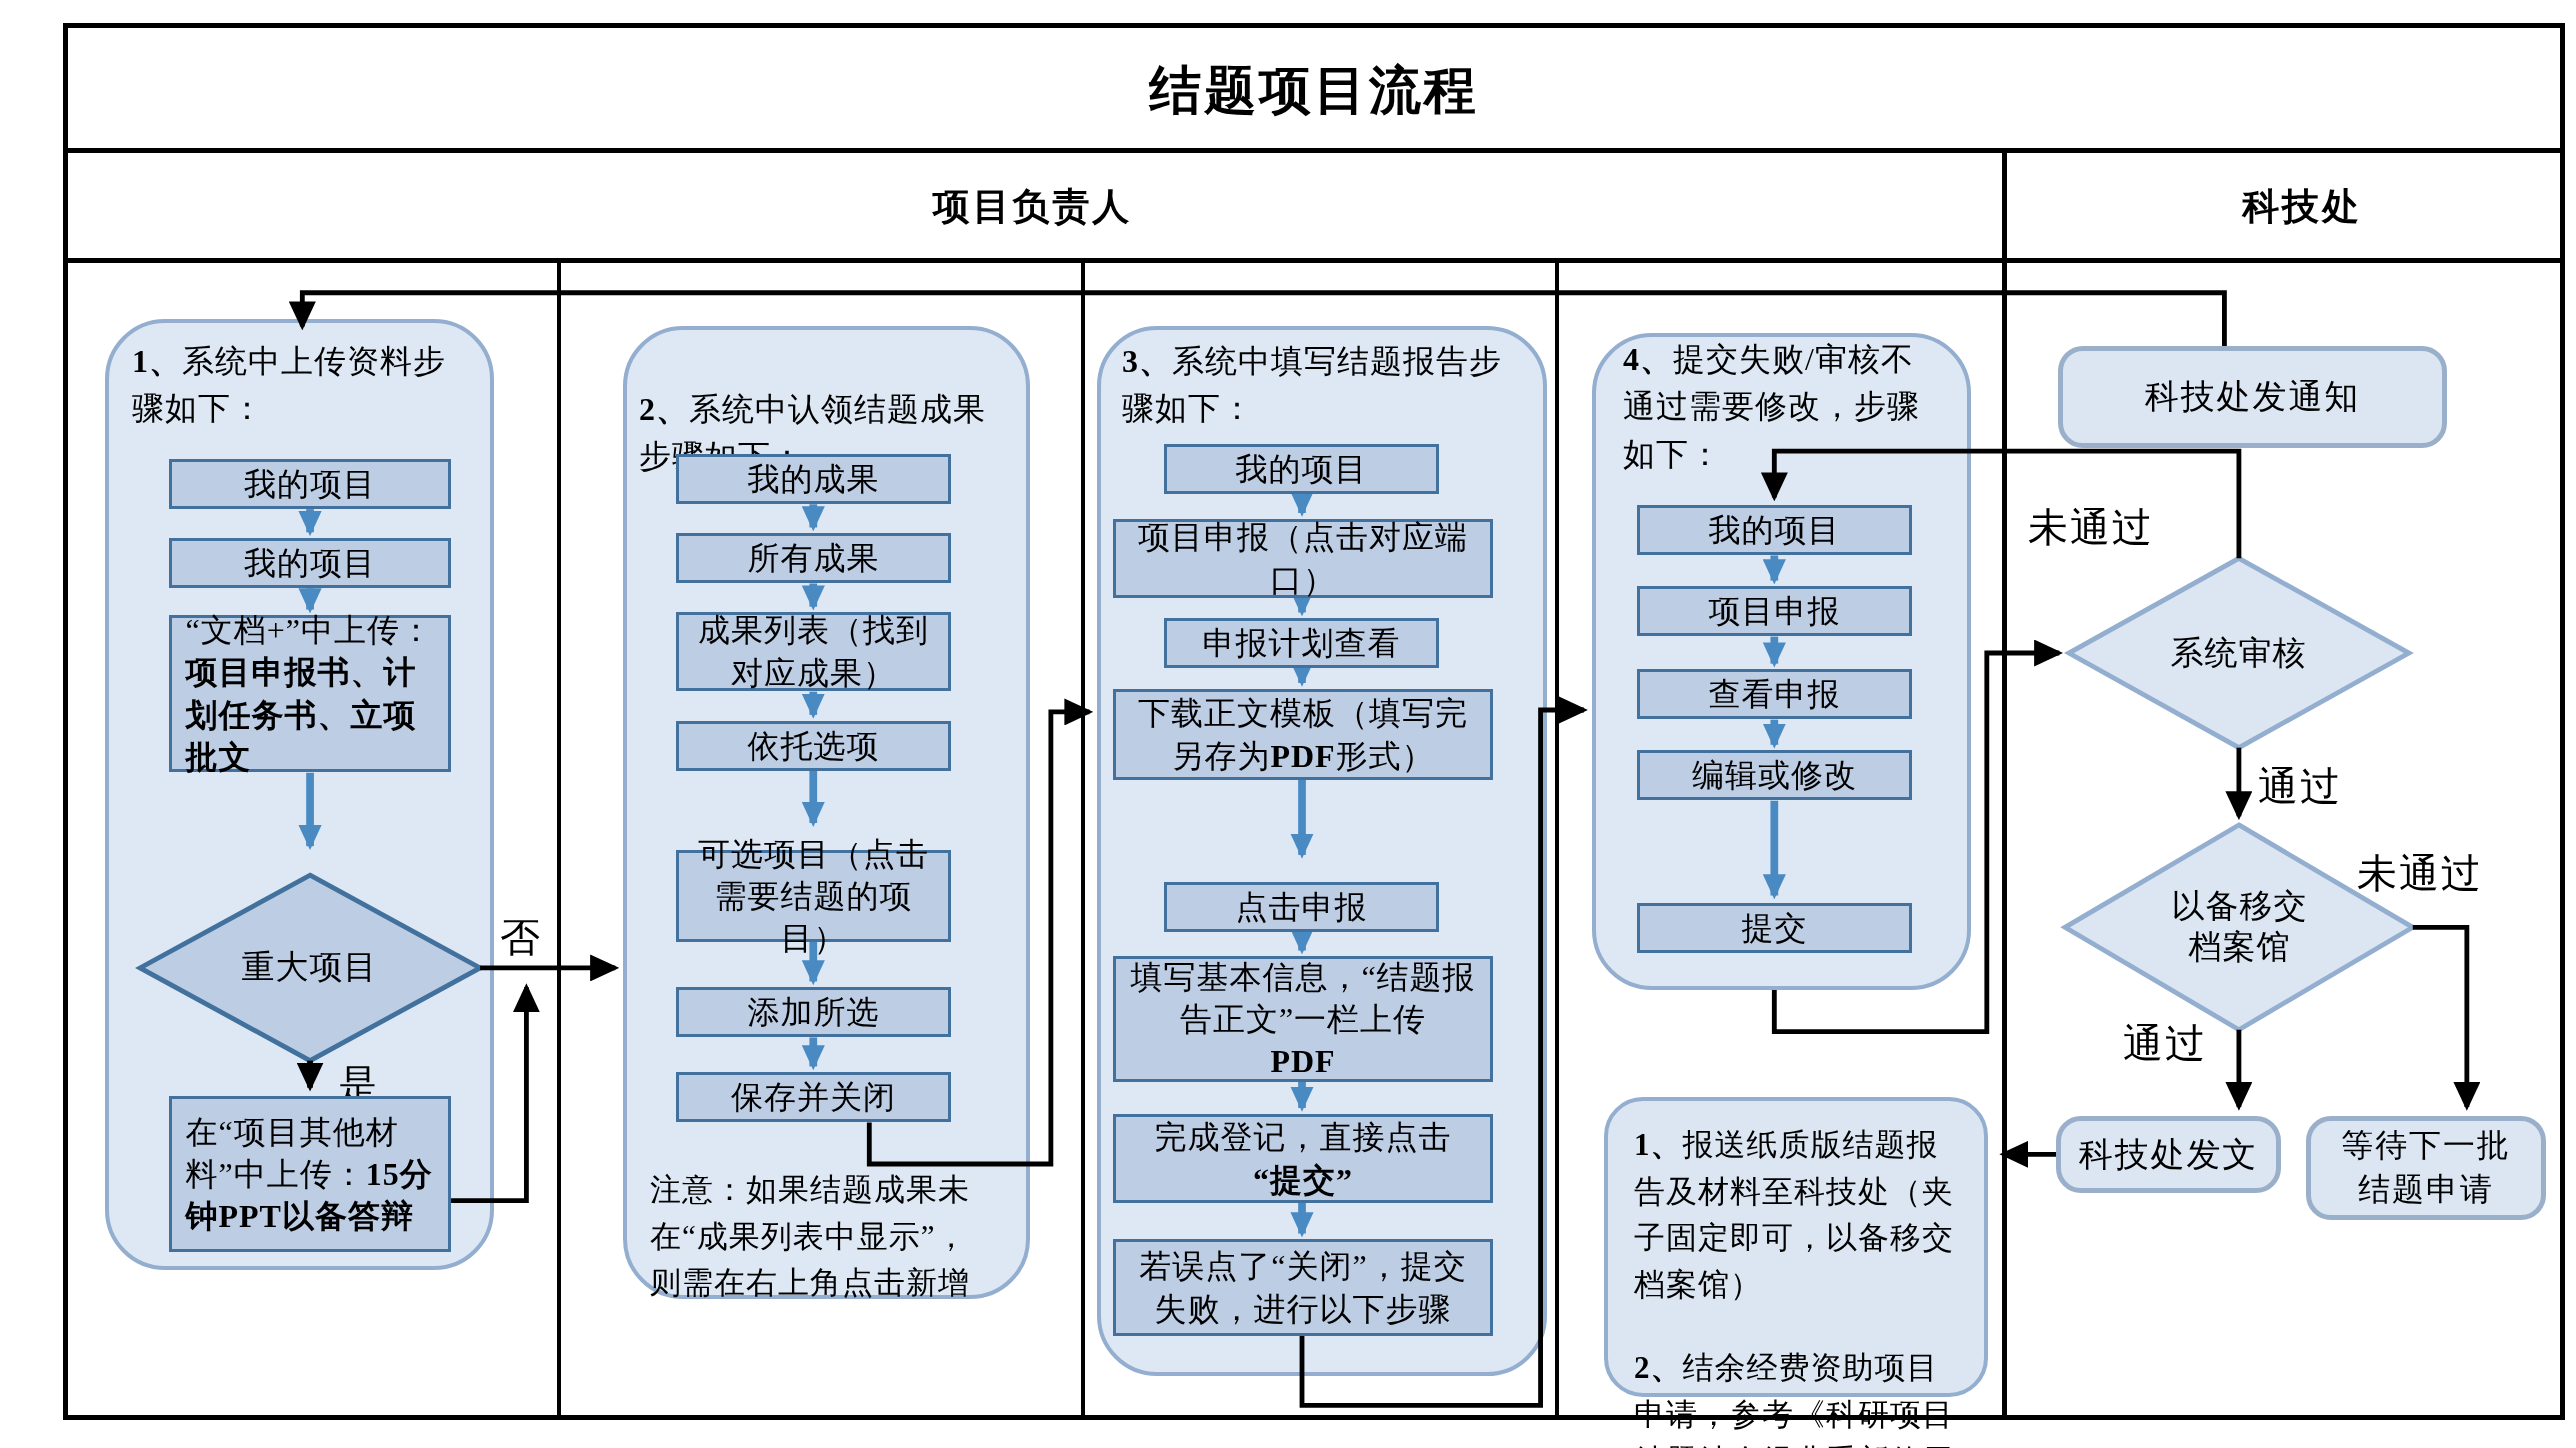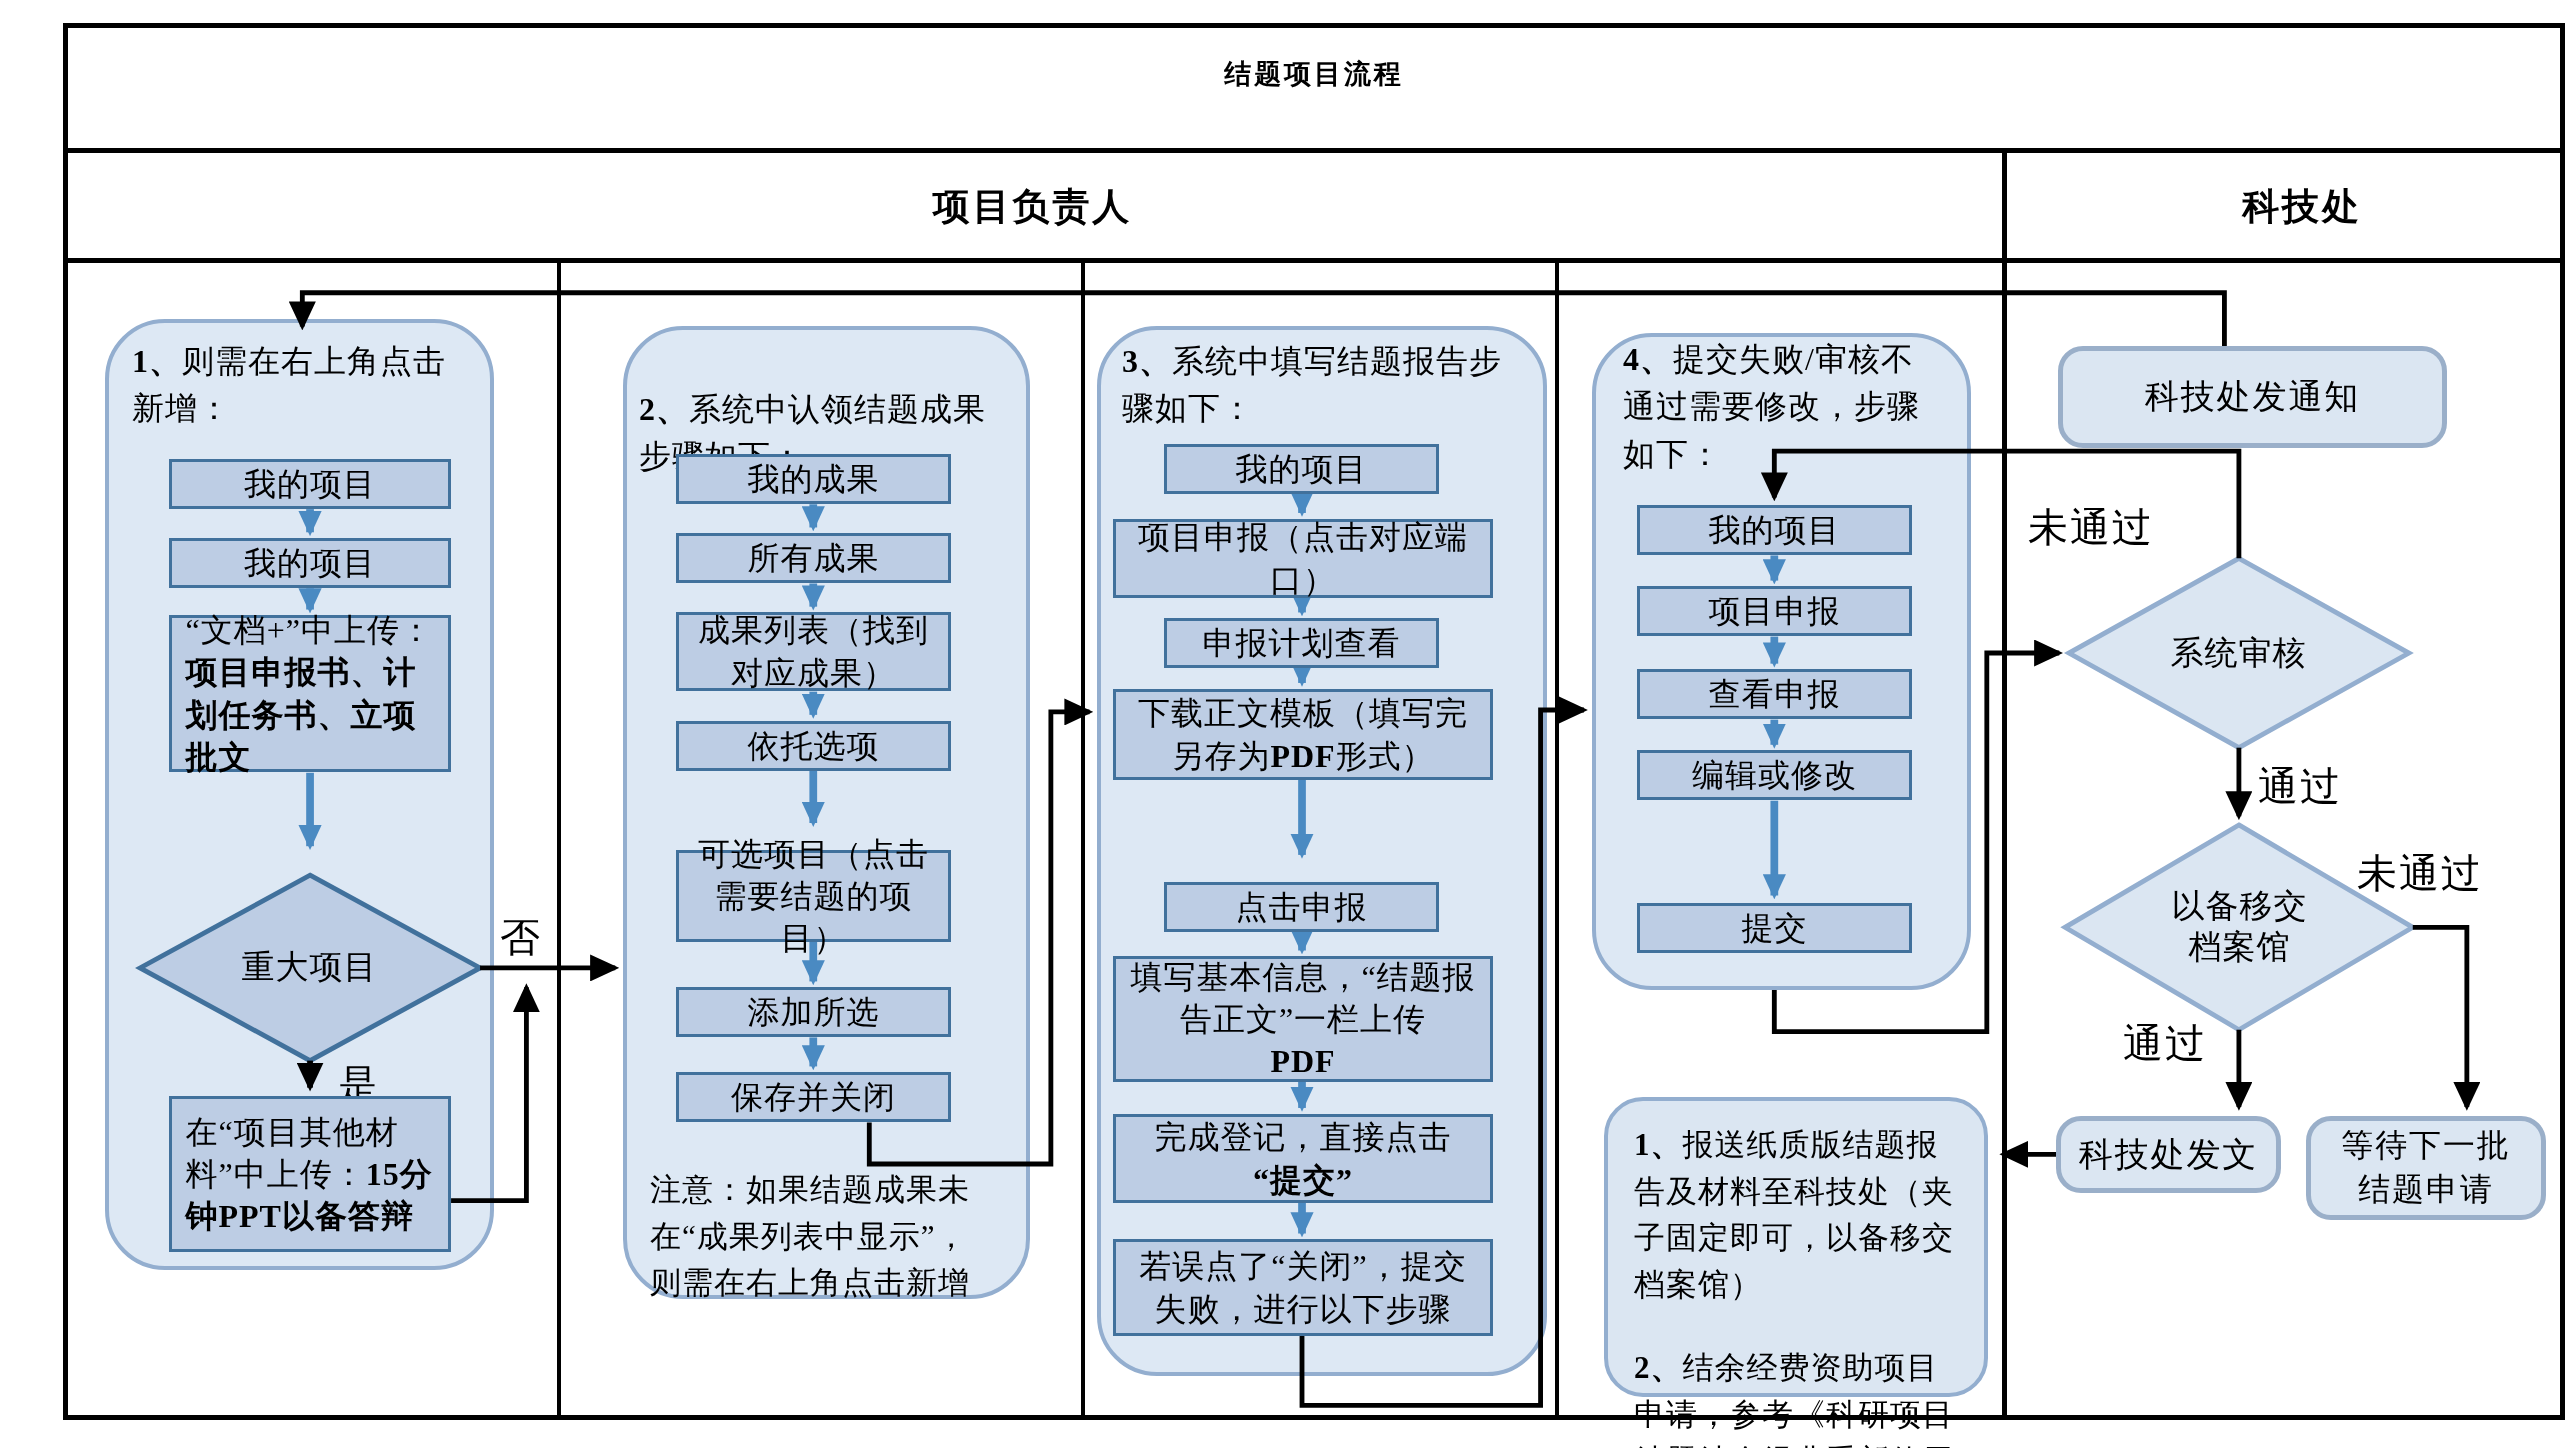--- a/index.html
+++ b/index.html
@@ -26,21 +26,21 @@
   .box .inner { width:100%; }
   .box.lft { text-align:left; }
   
   .officebox { position:absolute; box-sizing:border-box; background:#dbe6f2; border:5.8px solid #9aafc9;
                border-radius:25px; font-size:34px; letter-spacing:1.9px;
                display:flex; align-items:center; justify-content:center; text-align:center; }
   .intro { position:absolute; font-size:32px; line-height:1.48; letter-spacing:1px; }
   .note  { position:absolute; font-size:31px; line-height:1.5; letter-spacing:1px; }
   .b { font-weight:bold; }
   .blk { display:block; width:100%; }
-  .title { position:absolute; font-size:27px; font-weight:bold; text-align:center; letter-spacing:2.9px; }
+  .title { position:absolute; font-size:52px; font-weight:bold; text-align:center; letter-spacing:2.9px; }
   .laneheader { position:absolute; font-size:37px; font-weight:bold; text-align:center; letter-spacing:2.9px; }
   .dlabel { position:absolute; font-size:33px; text-align:center; letter-spacing:1px; line-height:1.25; }
   .flabel { position:absolute; font-size:40px; letter-spacing:1.9px; }
   svg.wires { position:absolute; left:0; top:0; }
 </style>
 </head>
 <body>
 
 <div class="canvas">
 
@@ -108,21 +108,21 @@
   <div class="vline" style="left:557px; top:258px; width:3.9px; height:1162px;"></div>
   <div class="vline" style="left:1081px; top:258px; width:3.9px; height:1162px;"></div>
   <div class="vline" style="left:1555px; top:258px; width:3.9px; height:1162px;"></div>
   <div class="vline" style="left:2002px; top:148px; width:4.8px; height:1272px;"></div>
 
   <div class="title" style="left:63px; top:56px; width:2502px;">结题项目流程</div>
   <div class="laneheader" style="left:63px; top:182px; width:1939px;">项目负责人</div>
   <div class="laneheader" style="left:1976px; top:182px; width:652px;">科技处</div>
 
   <div class="intro" style="left:132px; top:338px; width:336px;">
-    <span class="b">1、</span><span>则需在右上角点击新增：</span>
+    <span class="b">1、</span><span>系统中上传资料步骤如下：</span>
   </div>
   <div class="box" style="left:169px; top:459px; width:282px; height:50px;">
     <div class="inner">我的项目</div>
   </div>
   <div class="box" style="left:169px; top:538px; width:282px; height:50px;">
     <div class="inner">我的项目</div>
   </div>
   <div class="box lft" style="left:169px; top:615px; width:282px; height:157px; padding:5.8px 13.5px;">
     <div class="inner"><span>“文档+”中上传：</span><span class="b">项目申报书、计划任务书、立项批文</span></div>
   </div>

